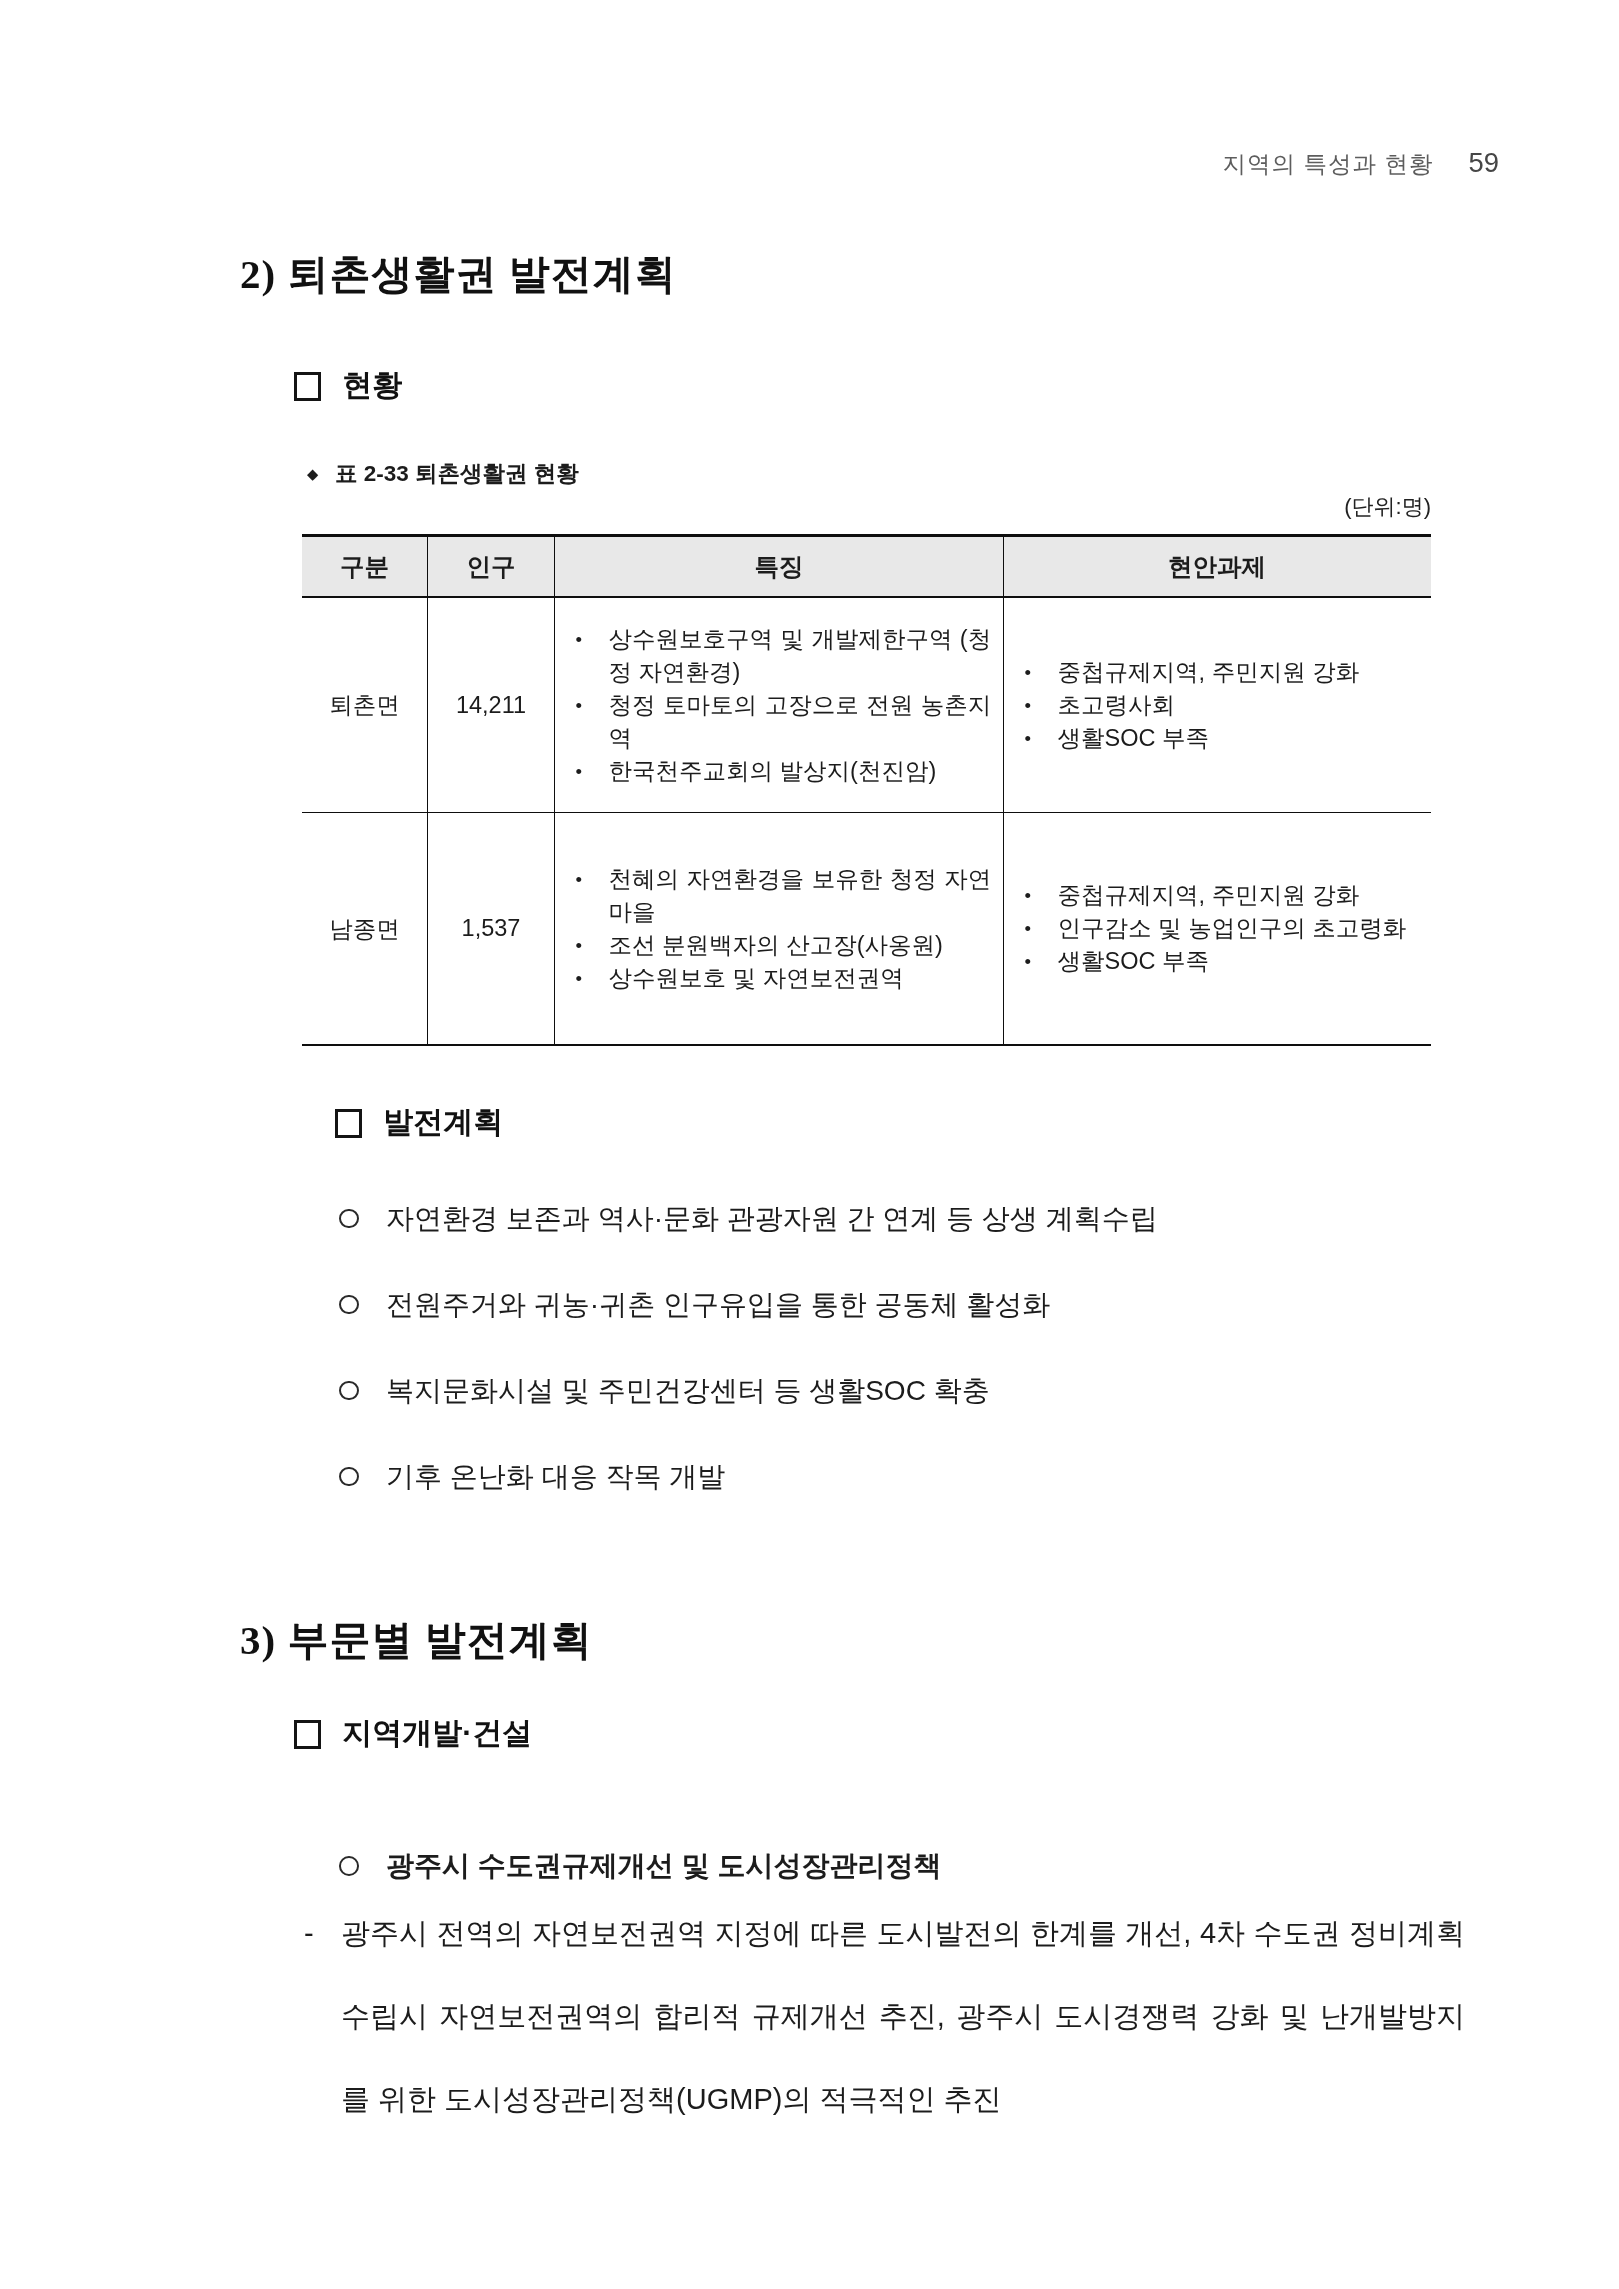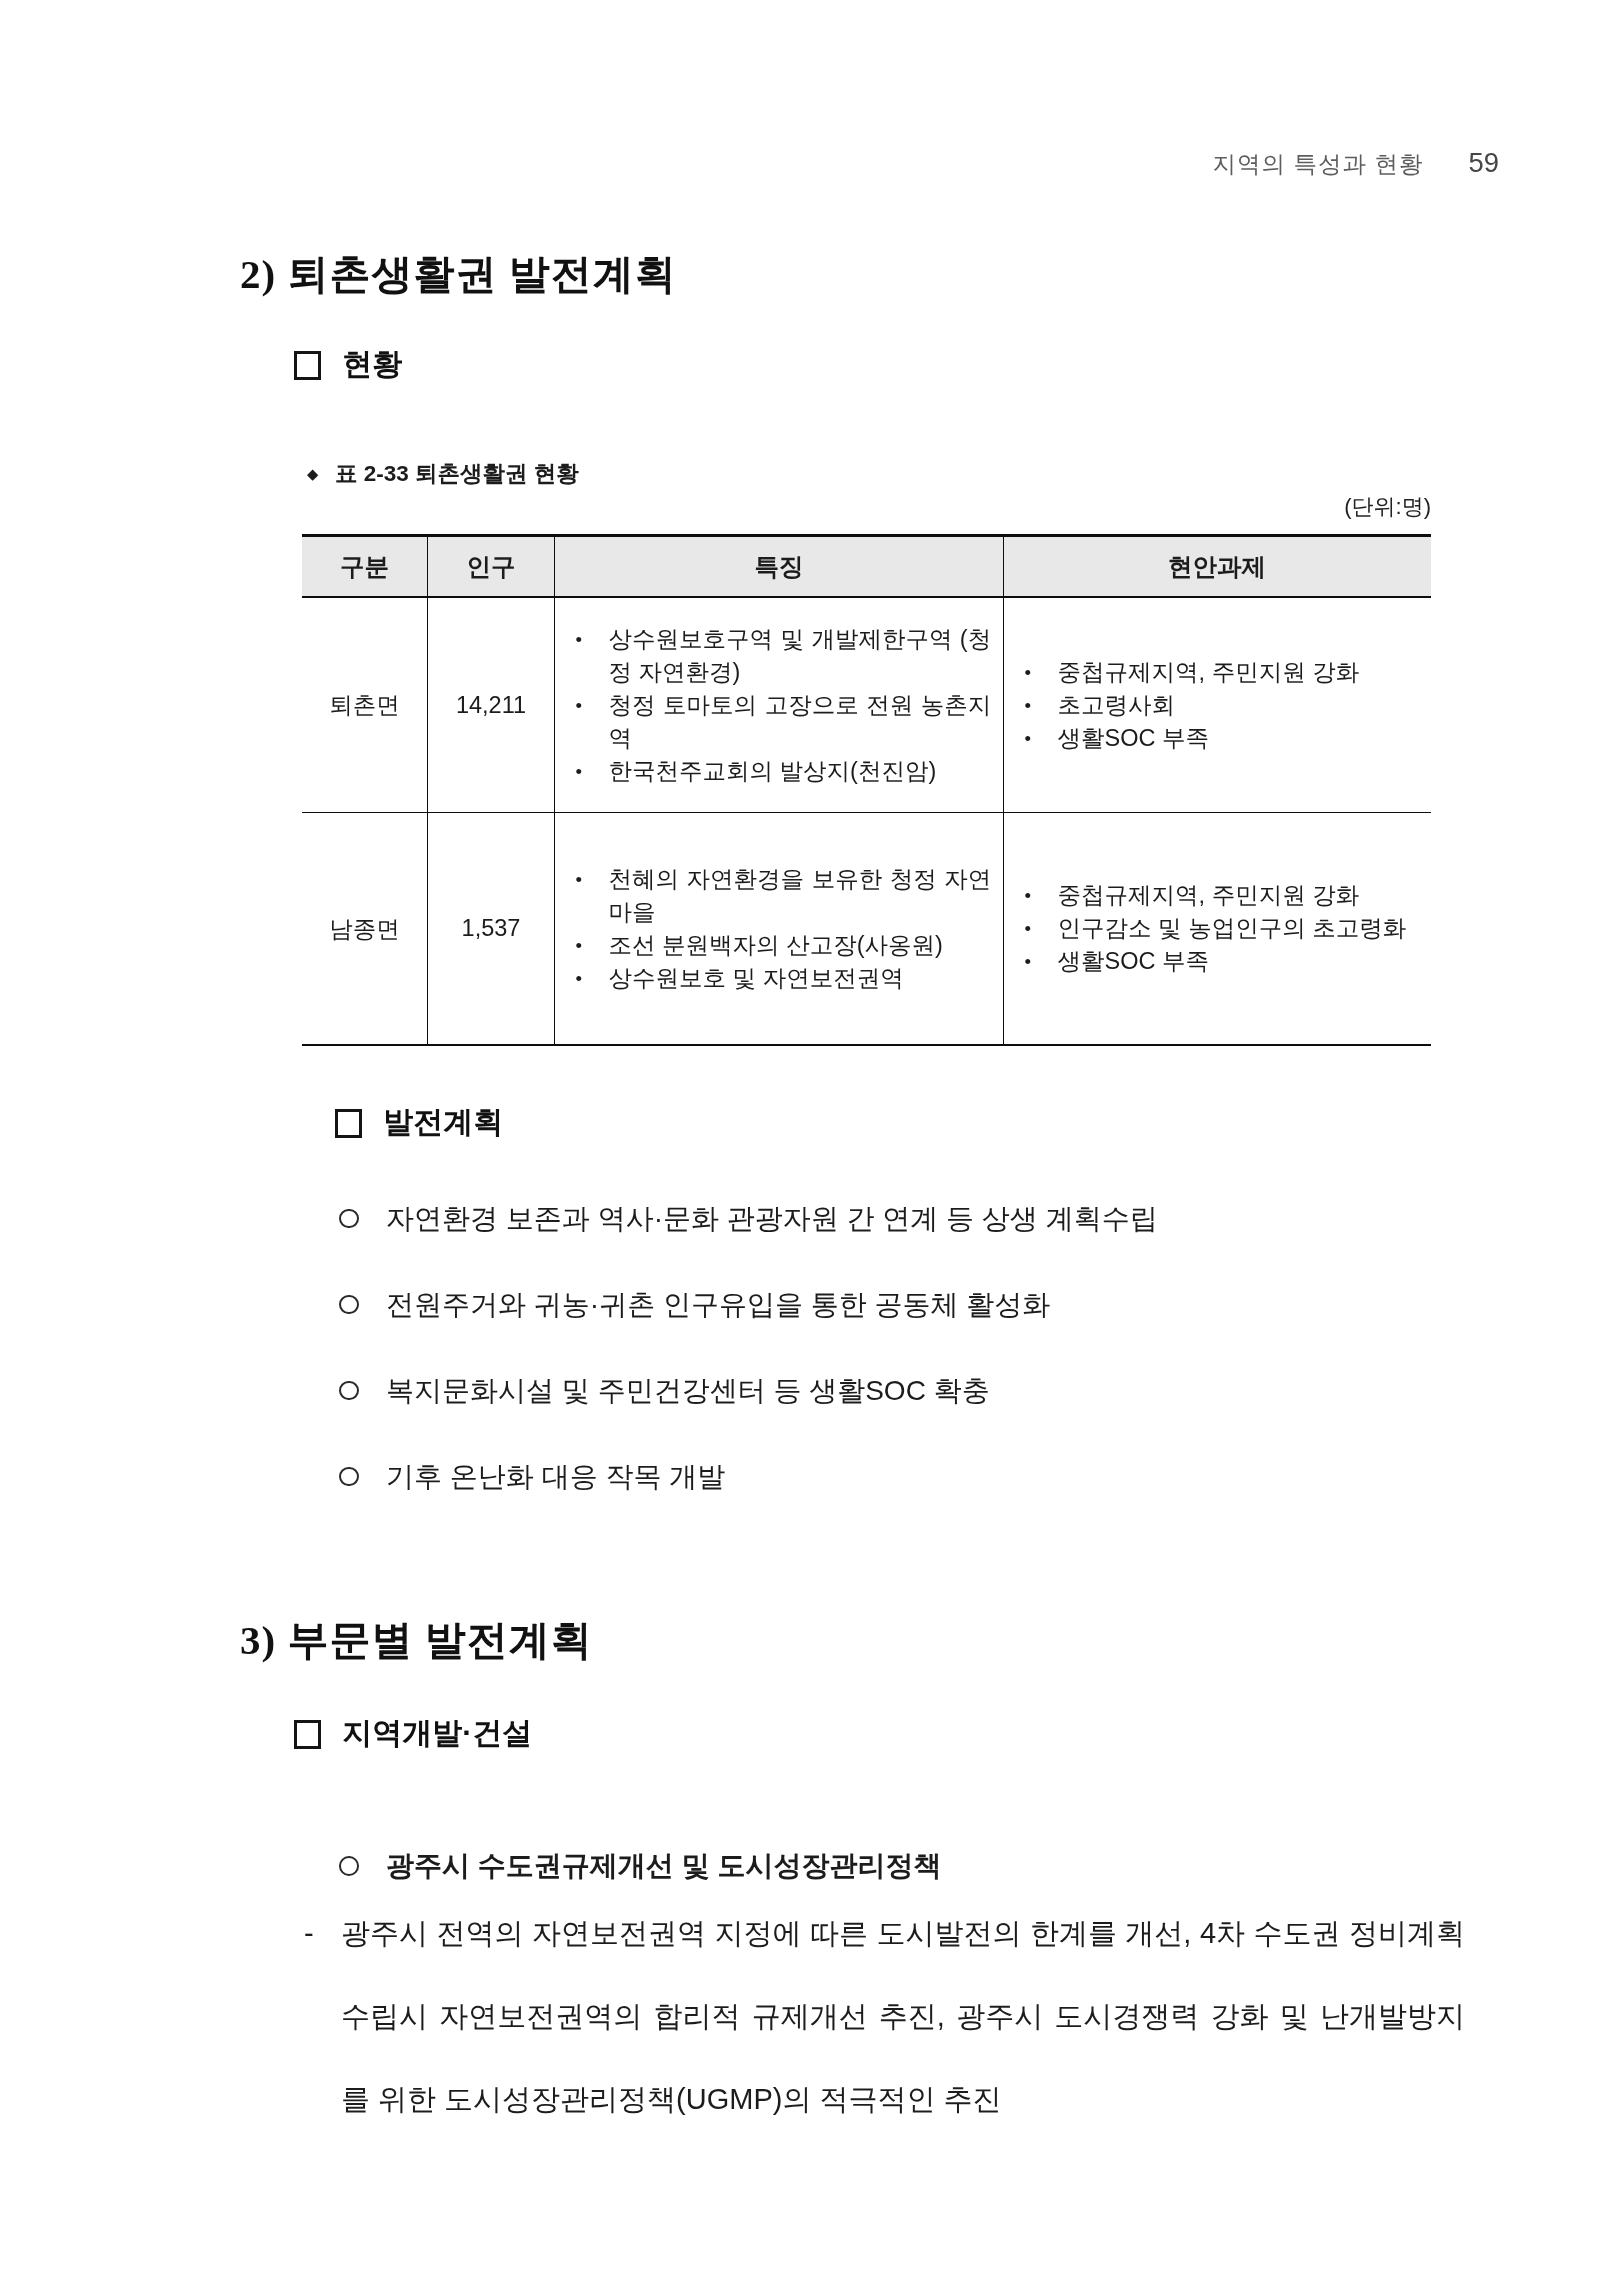--- a/index.html
+++ b/index.html
@@ -3,36 +3,36 @@
 <meta charset="utf-8">
 <style>
   html,body { margin:0; padding:0; background:#ffffff; }
   .page {
     position:relative; width:1619px; height:2290px; background:#ffffff;
     font-family:"Liberation Sans","DejaVu Sans",sans-serif; color:#1c1c1c;
     overflow:hidden;
   }
 
   
-  .running-head { position:absolute; top:147px; right:120px; display:flex; align-items:baseline; gap:45px; }
+  .running-head { position:absolute; top:147px; right:120px; display:flex; align-items:baseline; gap:35px; }
   .rh-title { font-size:23.5px; color:#5d5d5d; letter-spacing:1px; }
   .rh-page  { font-size:27.4px; color:#464646; }
 
   
   .sec-title {
     position:absolute; left:240px;
     font-family:"Liberation Serif","DejaVu Serif",serif;
     font-weight:700; font-size:41px; letter-spacing:1px; color:#111;
   }
   #sec2-title { top:247px; }
   #sec3-title { top:1613px; }
 
   
   .h-square { position:absolute; display:flex; align-items:center; gap:21.6px; font-weight:700; font-size:30px; color:#111; }
-  #h-status { top:344px;  left:294px; }
+  #h-status { top:365px;  left:294px; }
   #h-plan   { top:1102px; left:294px;padding-left:41px; }
   #h-dev    { top:1713px; left:294px; }
   .sq { width:20.6px; height:23.5px; border:3.9px solid #141414; margin-top:2px; flex:0 0 auto; }
 
   
   .caption { position:absolute; top:458px; left:307px; display:flex; align-items:center; gap:16.7px; font-weight:700; font-size:22.5px; }
   .diamond { font-size:14.7px; line-height:1; transform:translateY(1px); }
   .unit-note { position:absolute; top:492px; right:188px; font-size:22px; color:#222; }
 
   

